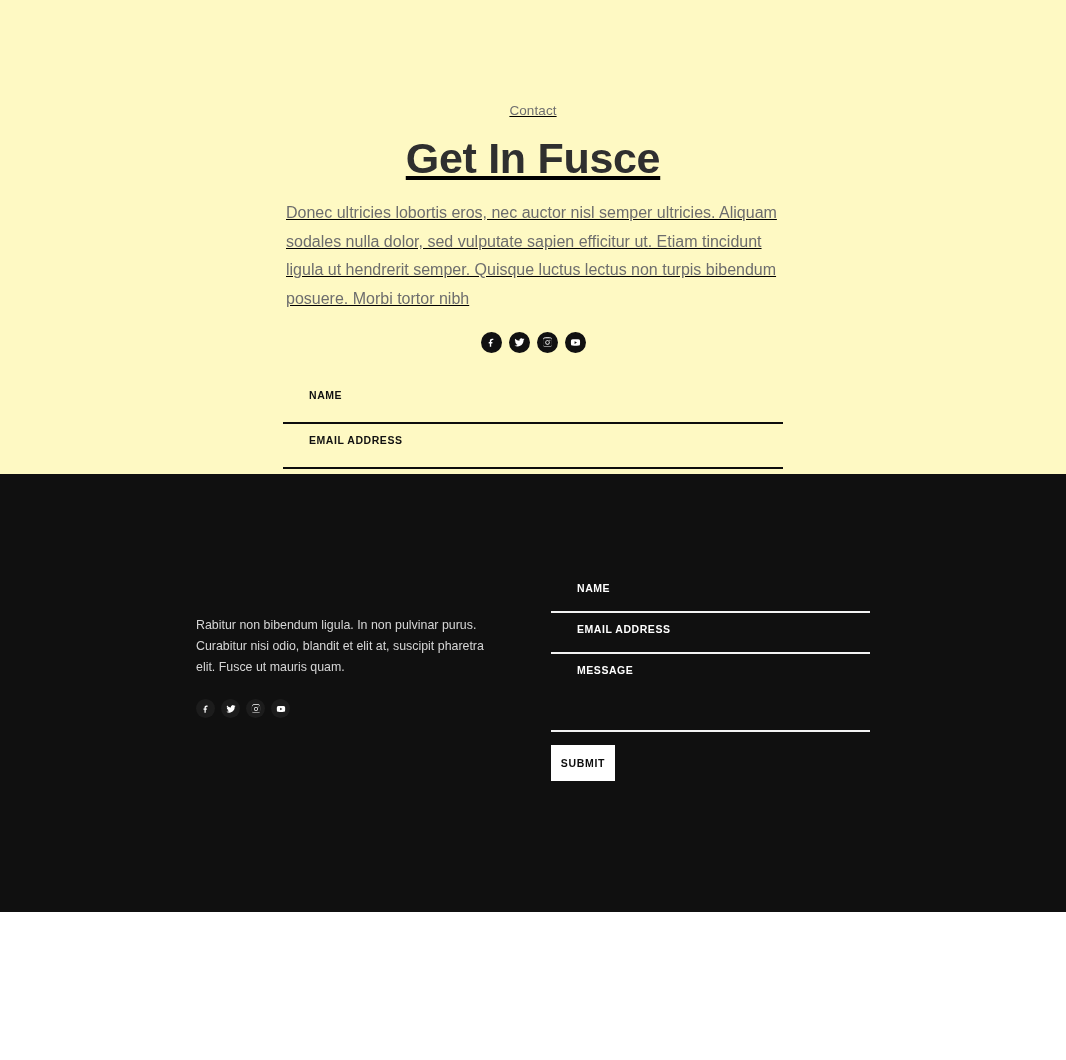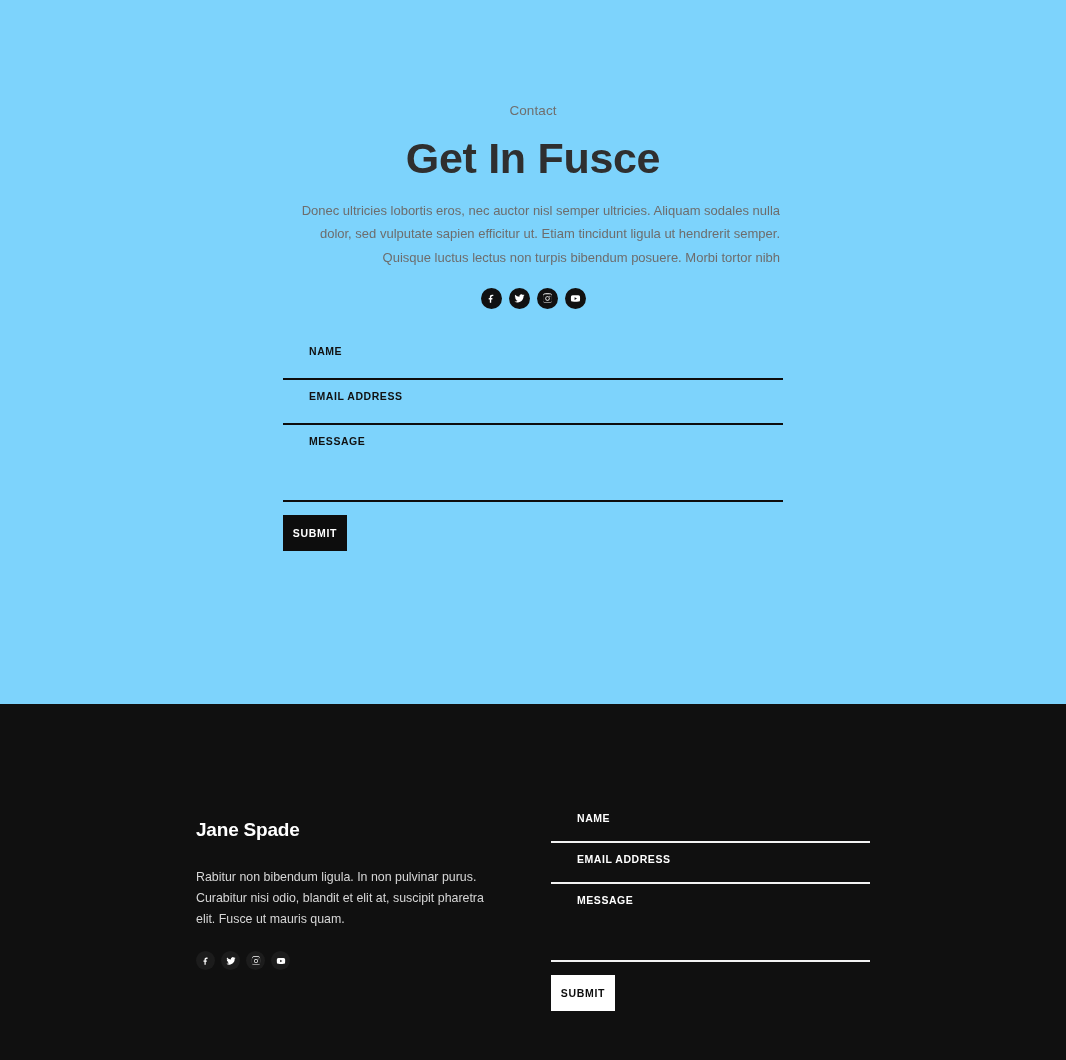--- a/index.html
+++ b/index.html
@@ -11,23 +11,24 @@
     width: 1066px;
     height: 1060px;
     background: #ffffff;
     font-family: "Liberation Sans", sans-serif;
     overflow: hidden;
   }
 
   
   .contact-section {
     width: 1066px;
-    height: 704px;
-    background: #7dd3fc;
+    height: 474px;
+    background: #fef9c3;
     position: relative;
+    text-decoration: underline;
   }
   .contact-inner {
     width: 500px;
     margin: 0 auto;
     padding-top: 102px;
   }
   .eyebrow {
     text-align: center;
     font-size: 13.5px;
     color: #6f6f6f;
@@ -38,22 +39,22 @@
   .main-heading {
     text-align: center;
     font-size: 43px;
     font-weight: 700;
     color: #2f2f2f;
     margin: 14px 0 0 0;
     line-height: 1.08;
     letter-spacing: -0.3px;
   }
   .lead-text {
-    text-align: right;
-    font-size: 13px;
+    text-align: left;
+    font-size: 16px;
     color: #6d6d6d;
     line-height: 1.78;
     margin: 18px 0 0 0;
     padding: 0 3px;
   }
 
   
   .social-row {
     display: flex;
     justify-content: center;
@@ -267,21 +268,20 @@
       </div>
     </form>
 
   </div>
 </section>
 
 <footer class="footer-section">
   <div class="footer-grid">
 
     <div class="footer-left">
-      <h2 class="brand-name">Jane Spade</h2>
       <p class="footer-about">Rabitur non bibendum ligula. In non pulvinar purus. Curabitur nisi odio, blandit et elit at, suscipit pharetra elit. Fusce ut mauris quam.</p>
 
       <div class="social-row-footer">
         <a class="social-btn-dark">
           <span>
             <svg width="10" height="10" viewBox="0 0 24 24">
                 <path d="M14.5 8.5h2.3V5.6c-.4-.05-1.77-.17-3.36-.17-3.33 0-5.6 2.09-5.6 5.93V14H5v3.4h2.84V26h3.5v-8.6h2.82l.43-3.4h-3.25v-2.3c0-.98.27-1.65 1.66-1.65z" transform="scale(0.85) translate(2,-1)"></path>
               </svg>
           </span>
         </a>

